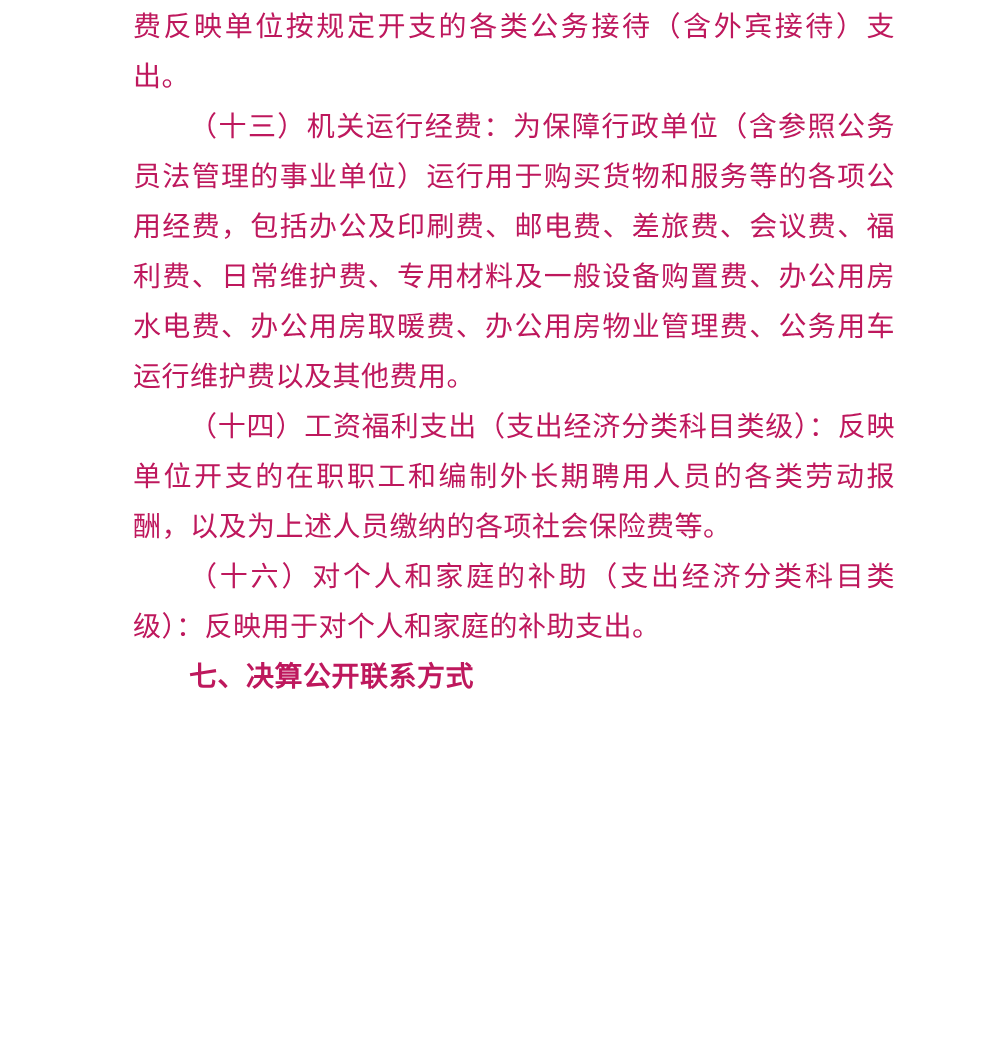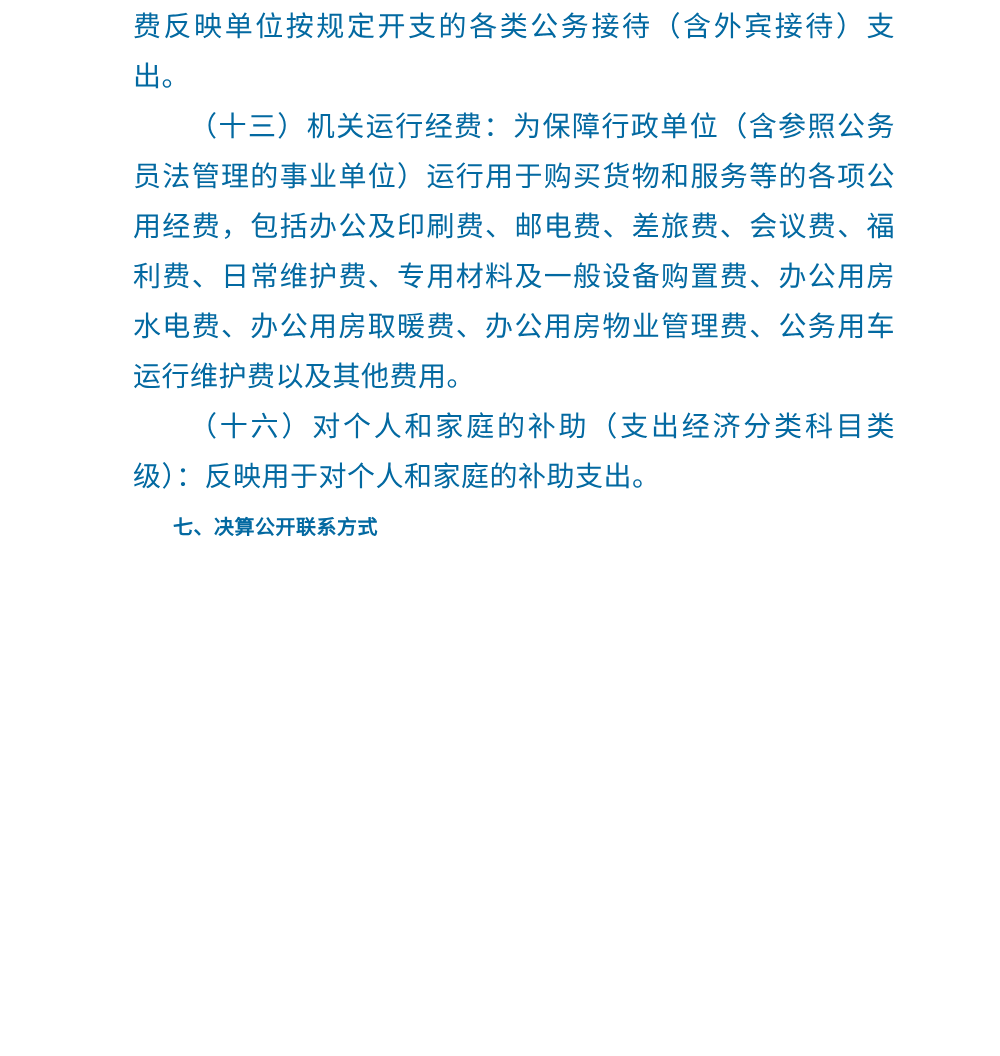--- a/index.html
+++ b/index.html
@@ -6,21 +6,21 @@
     margin: 0;
     padding: 0;
     background: #ffffff;
   }
   .page {
     position: relative;
     width: 1000px;
     height: 1056px;
     background: #ffffff;
     overflow: hidden;
-    color: #0369a1;
+    color: #be185d;
   }
   .text-block {
     position: absolute;
     top: 2px;
     left: 133px;
     width: 762px;
     font-family: "Liberation Serif", "DejaVu Serif", serif;
     font-size: 28px;
     line-height: 50px;
     text-align: justify;
@@ -34,21 +34,21 @@
     text-indent: 2em;
   }
   .lead {
     font-weight: normal;
   }
   .section-heading {
     margin: 0;
     text-indent: 2em;
     font-family: "Liberation Sans", "DejaVu Sans", sans-serif;
     font-weight: bold;
-    font-size: 20px;
+    font-size: 28px;
     line-height: 50px;
   }
   .contact {
     margin: 0;
     text-indent: 2em;
     text-align: justify;
     text-align-last: justify;
     letter-spacing: 2px;
   }
 </style>
@@ -59,20 +59,23 @@
   <div class="text-block">
 
     <p class="para">
       <span>费反映单位按规定开支的各类公务接待（含外宾接待）支出。</span>
     </p>
 
     <p class="para indent">
       <span class="lead">（十三）机关运行经费：</span><span>为保障行政单位（含参照公务员法管理的事业单位）运行用于购买货物和服务等的各项公用经费，包括办公及印刷费、邮电费、差旅费、会议费、福利费、日常维护费、专用材料及一般设备购置费、办公用房水电费、办公用房取暖费、办公用房物业管理费、公务用车运行维护费以及其他费用。</span>
     </p>
 
+    <p class="para indent">
+      <span class="lead">（十四）工资福利支出（支出经济分类科目类级）：</span><span>反映单位开支的在职职工和编制外长期聘用人员的各类劳动报酬，以及为上述人员缴纳的各项社会保险费等。</span>
+    </p>
 
 
     <p class="para indent">
       <span class="lead">（十六）对个人和家庭的补助（支出经济分类科目类级）：</span><span>反映用于对个人和家庭的补助支出。</span>
     </p>
 
 
     <h2 class="section-heading">七、决算公开联系方式</h2>
 
     <p class="para contact">

